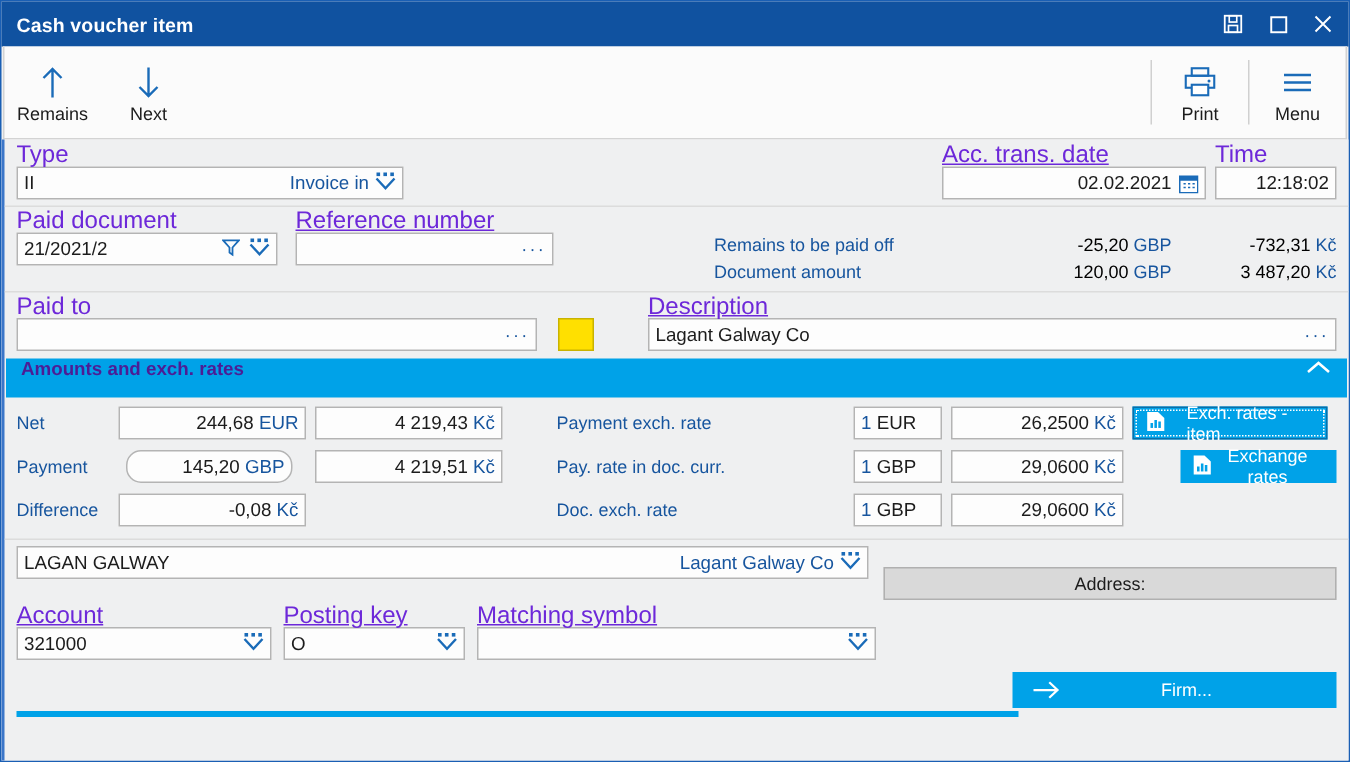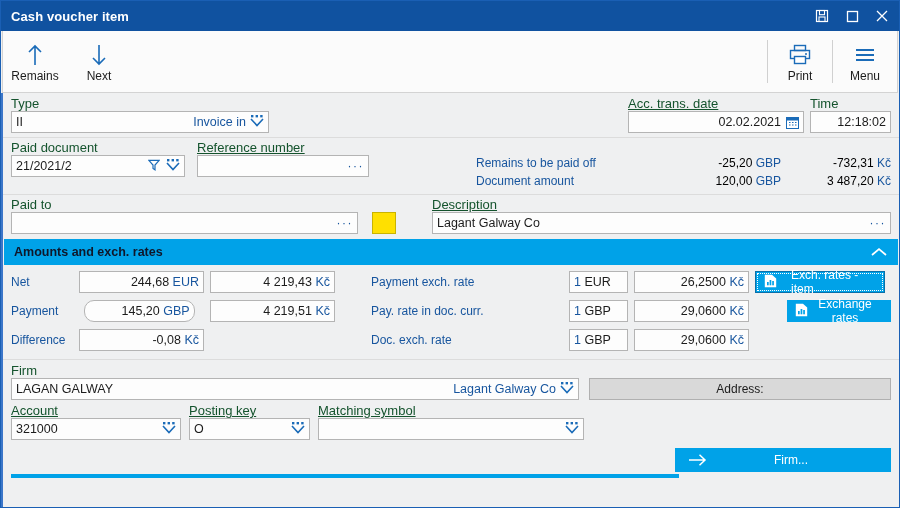--- a/index.html
+++ b/index.html
@@ -44,37 +44,37 @@
   .tbsep{width:1px;background:#d0d0d0;margin:9px 0;}
   
   .body{
     flex:1 1 auto;position:relative;
     border-left:2px solid #3b76c9;
     background:#eff0f1;
     display:flex;flex-direction:column;
     overflow:hidden;
   }
   .row{display:flex;}
-  .lbl{color:#14532d;font-size:13px;line-height:14px;}
+  .lbl{color:#6d28d9;font-size:16px;line-height:14px;}
   .lbl u{text-decoration:underline;}
   .fld{
     background:#fdfdfd;border:1px solid #b4b4b4;height:22px;
     box-sizing:border-box;display:flex;align-items:center;
     padding:0 4px;font-size:12.5px;color:#1c1c1c;
   }
   .fld .val{white-space:nowrap;overflow:hidden;}
   .fld .right{margin-left:auto;}
   .unit{color:#17559e;}
   .ell{color:#17559e;letter-spacing:1.5px;font-size:12px;margin-left:6px;cursor:default;}
   .num{margin-left:auto;text-align:right;}
   .rowlabelblue{color:#17559e;}
   
   .sect{
-    background:#00a2e8;color:#0f172a;font-weight:bold;font-size:12.5px;
-    height:26px;display:flex;align-items:center;padding:0 10px;
+    background:#00a2e8;color:#4c1d95;font-weight:bold;font-size:12.5px;
+    height:26px;display:flex;align-items:flex-start;padding:0 10px;
     box-sizing:border-box;margin:0 1px;
   }
   .sect .chev{margin-left:auto;display:flex;align-items:center;}
   
   .bluebtn{
     background:#00a2e8;color:#fff;border:none;height:22px;
     display:flex;align-items:center;gap:7px;padding:0 8px;
     font-size:12px;font-family:inherit;cursor:default;box-sizing:border-box;
   }
   .bluebtn.focus{outline:1px dotted #fff;outline-offset:-3px;border:1px solid #0a6fa8;gap:14px;}
@@ -372,21 +372,20 @@
             <span class="num"><span>29,0600</span> <span class="unit">Kč</span></span>
           </div>
         </div>
       </div>
     </div>
 
     <div class="sep" style="margin:8px 0 0 0;"></div>
 
     <div class="row" style="padding:4px 8px 0 8px;">
       <div style="width:570px;">
-        <div class="lbl">Firm</div>
         <div class="fld" style="width:568px;">
           <span class="val">LAGAN GALWAY</span>
           <span class="val right unit" style="margin-right:4px;">Lagant Galway Co</span>
           <span>
             <svg width="14" height="13" viewBox="0 0 14 13">
               <rect x="1" y="1" width="2.4" height="2.4" fill="#1a6bb8"></rect>
               <rect x="5.6" y="1" width="2.4" height="2.4" fill="#1a6bb8"></rect>
               <rect x="10.2" y="1" width="2.4" height="2.4" fill="#1a6bb8"></rect>
               <path d="M1 5 L7 11.5 L13 5" fill="none" stroke="#1a6bb8" stroke-width="1.6"></path>
             </svg>

